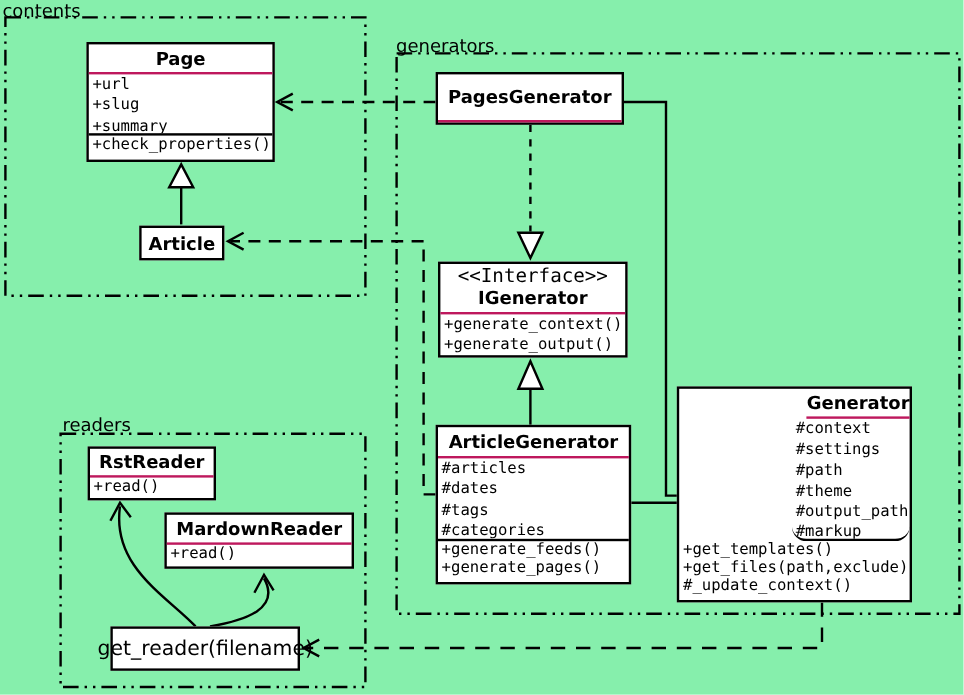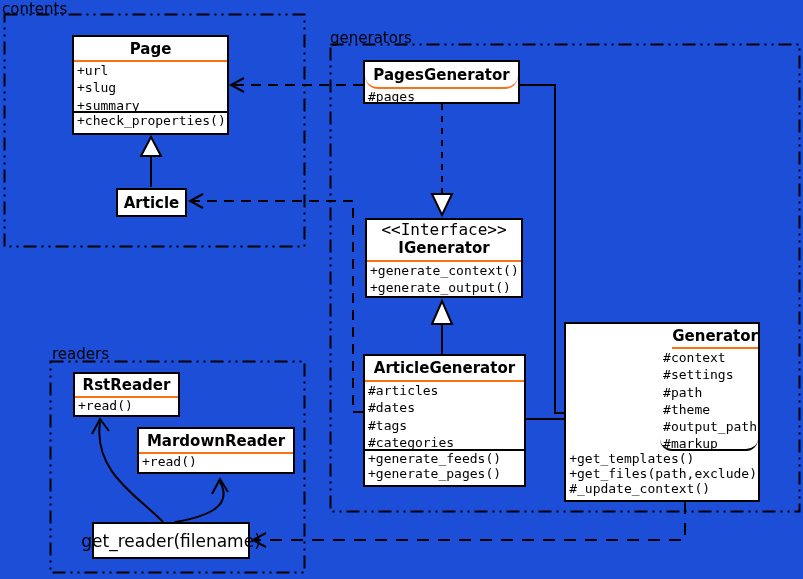--- a/index.html
+++ b/index.html
@@ -1,30 +1,30 @@
 <!DOCTYPE html>
 <html><head>
 <meta charset="utf-8">
 <style>
   html,body{margin:0;padding:0;background:#ffffff;}
   .stage{
-    position:relative;width:803px;height:579px;background:#1d4ed8;
+    position:relative;width:803px;height:579px;background:#86efac;
     font-family:"DejaVu Sans","Liberation Sans",sans-serif;color:#000;overflow:hidden;
   }
   svg.layer{position:absolute;left:0;top:0;}
   .pkg-label{
     position:absolute;font-size:15px;line-height:15px;color:#000;
     font-family:"DejaVu Sans","Liberation Sans",sans-serif;
   }
   .cls{
     position:absolute;background:#fff;border:2px solid #000;box-sizing:border-box;
     display:flex;flex-direction:column;
   }
   .cls-title{
-    box-sizing:border-box;border-bottom:2px solid #f97316;font-weight:bold;font-size:15px;
+    box-sizing:border-box;border-bottom:2px solid #be185d;font-weight:bold;font-size:15px;
     display:flex;flex-direction:column;align-items:center;justify-content:center;
     text-align:center;flex:none;
   }
   .cls-title.only{border-bottom:none;flex:1;}
   .cls-sec{box-sizing:border-box;border-bottom:2px solid #000;overflow:hidden;flex:none;}
   .cls-sec.last{border-bottom:none;flex:1;}
   .member{
     font-family:"DejaVu Sans Mono","Liberation Mono",monospace;
     font-size:13px;line-height:16.3px;padding:1px 1px 0 3px;white-space:pre;
   }
@@ -107,21 +107,21 @@
     <div class="cls-sec last">
       <div class="member snug">+check_properties()</div>
     </div>
   </div>
 
   <div class="cls" style="left:116px;top:188px;width:71px;height:29px;">
     <div class="cls-title only">Article</div>
   </div>
 
   <div class="cls" style="left:363px;top:60px;width:157px;height:44px;">
-    <div class="cls-title" style="height:27px;border-radius:13px;">PagesGenerator</div>
+    <div class="cls-title" style="height:40px;">PagesGenerator</div>
     <div class="cls-sec last">
       <div class="member snug">#pages</div>
     </div>
   </div>
 
   <div class="cls" style="left:365px;top:218px;width:158px;height:80px;">
     <div class="cls-title" style="height:42px;">
       <div class="stereotype">&lt;&lt;Interface&gt;&gt;</div>
       <div>IGenerator</div>
     </div>

